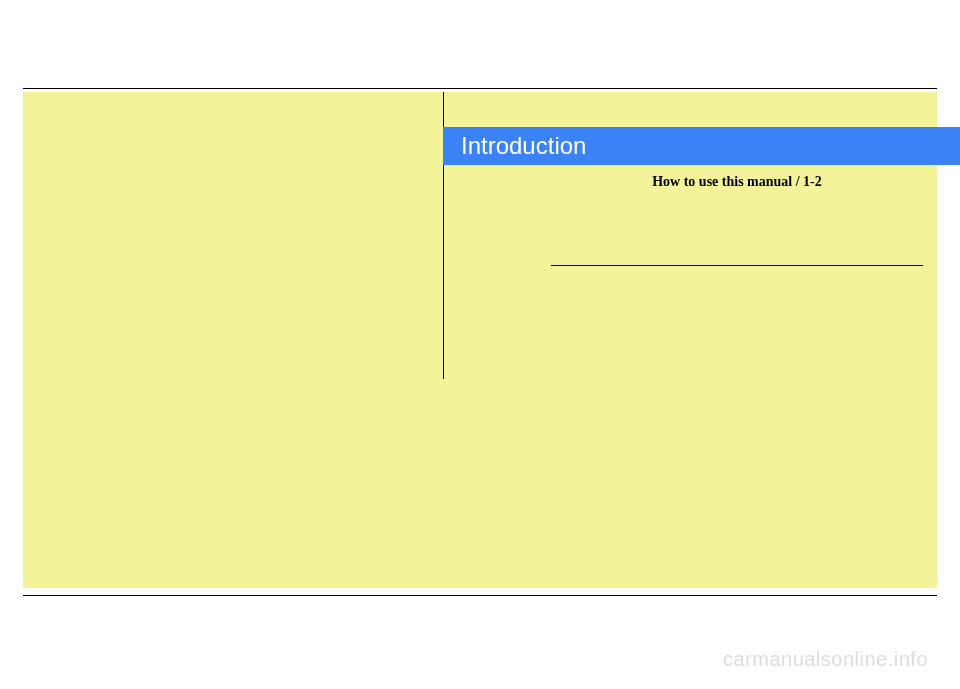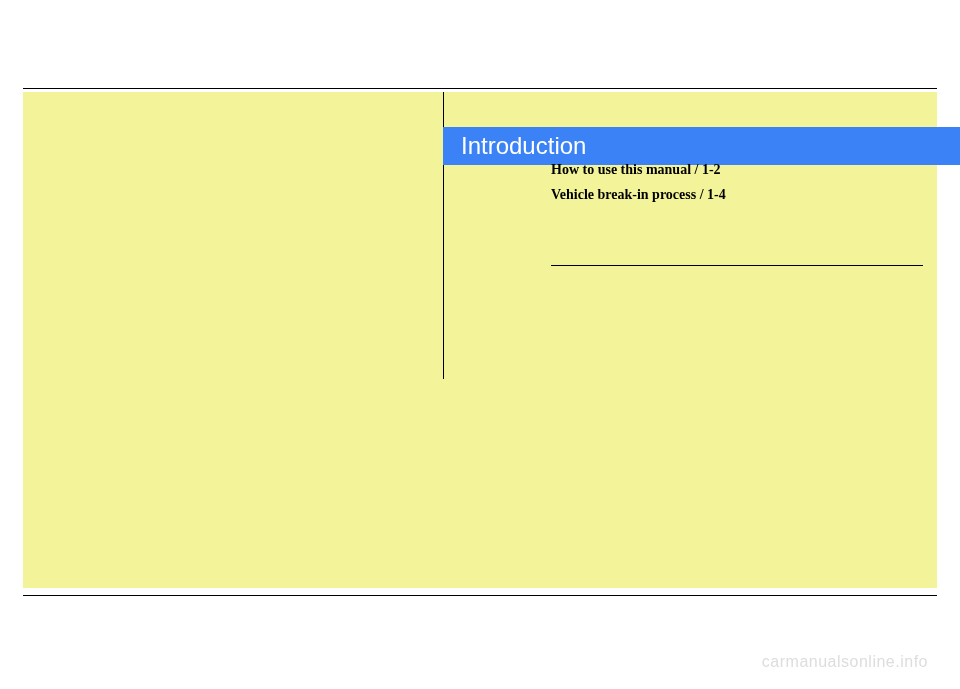--- a/index.html
+++ b/index.html
@@ -66,23 +66,24 @@
       justify-content: center;
     }
     .chapter-number {
       color: #fff;
       font-family: Arial, Helvetica, sans-serif;
       font-size: 22px;
       font-weight: bold;
     }
     .toc-container {
       position: absolute;
-      top: 71px;
+      top: 83px;
       left: 528px;
       width: 372px;
+      text-align: center;
     }
     .toc-item {
       font-family: Georgia, 'Times New Roman', serif;
       font-size: 14px;
       font-weight: bold;
       color: #000;
       margin-bottom: 5px;
       line-height: 1.4;
     }
     .toc-line {
@@ -91,21 +92,21 @@
       left: 528px;
       width: 372px;
       height: 1px;
       background: #000;
     }
     .watermark {
       position: absolute;
       bottom: 18px;
       right: 32px;
       font-family: Arial, Helvetica, sans-serif;
-      font-size: 16px;
+      font-size: 20px;
       color: #dddddd;
       font-weight: normal;
       letter-spacing: 0.5px;
     }
   </style>
 </head>
 <body>
 
 <div class="page-container">
   <div class="yellow-panel"></div>
@@ -113,19 +114,18 @@
 
   <div class="header-bar">
     <span class="chapter-title">Introduction</span>
     <div class="chapter-number-box">
       <span class="chapter-number">1</span>
     </div>
   </div>
 
   <div class="toc-container">
     <div class="toc-item">How to use this manual / 1-2</div>
-    <div class="toc-item">Vehicle break-in process / 1-4</div>
   </div>
 
   <div class="toc-line"></div>
 </div>
 
 <div class="watermark">carmanualsonline.info</div>
 
 </body></html>

